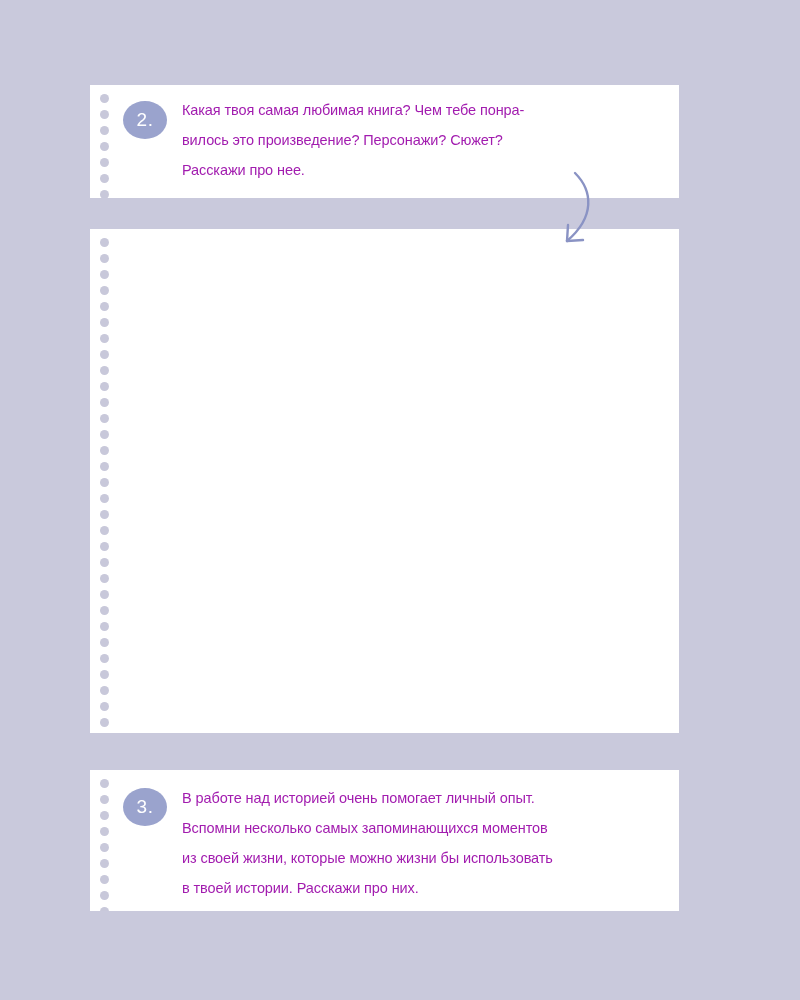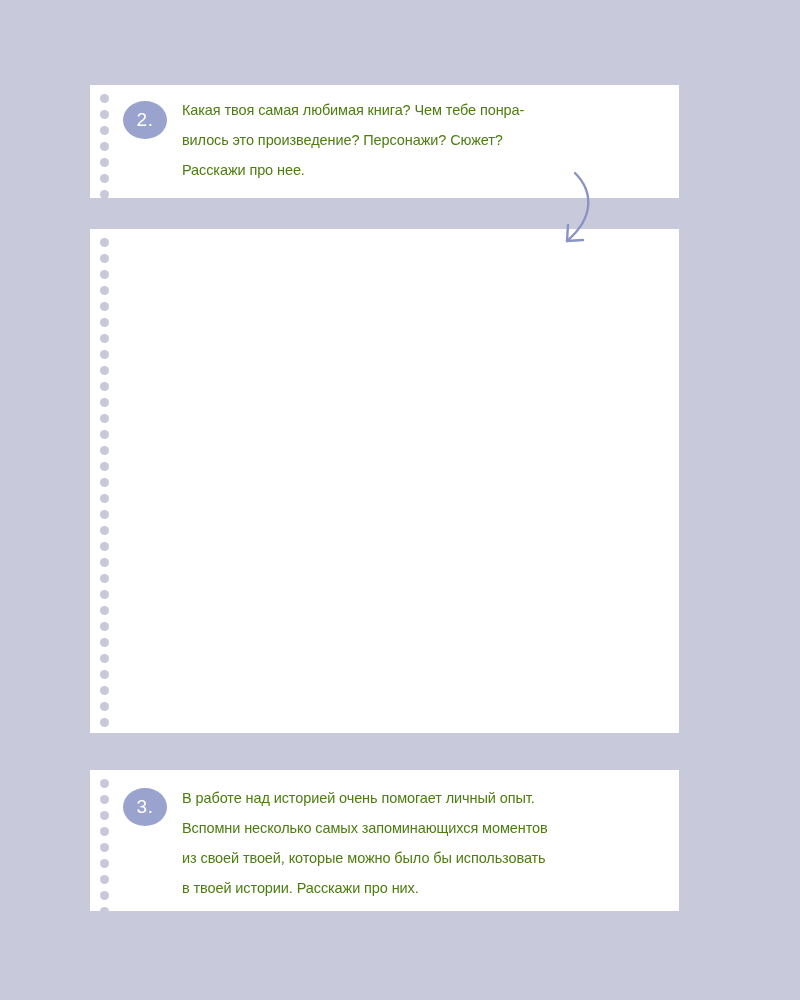--- a/index.html
+++ b/index.html
@@ -73,21 +73,21 @@
     font-weight: 400;
     letter-spacing: 0.5px;
     font-family: "Liberation Sans", sans-serif;
   }
   #badge-2 { left: 33px; top: 16px; }
   #badge-3 { left: 33px; top: 18px; }
 
   
   .qtext {
     position: absolute;
-    color: #4d7c0f;
+    color: #a21caf;
     font-size: 14.5px;
     line-height: 30px;
     letter-spacing: -0.1px;
     white-space: pre-line;
     font-family: "Liberation Sans", sans-serif;
   }
   #qtext-2 { left: 92px; top: 10px; width: 470px; }
   #qtext-3 { left: 92px; top: 13px; width: 480px; }
 
   
@@ -165,21 +165,21 @@
       <span class="dot"></span>
       <span class="dot"></span>
       <span class="dot"></span>
       <span class="dot"></span>
       <span class="dot"></span>
       <span class="dot"></span>
     </div>
     <div class="badge" id="badge-3">3.</div>
     <div class="qtext" id="qtext-3">В работе над историей очень помогает личный опыт.
 Вспомни несколько самых запоминающихся моментов
-из своей твоей, которые можно было бы использовать
+из своей жизни, которые можно жизни бы использовать
 в твоей истории. Расскажи про них.</div>
   </div>
 
   <svg class="arrow" viewBox="0 0 70 95">
     <path d="M30 8 C 48 26, 50 52, 22 76" fill="none" stroke="#8a93c4" stroke-width="2.4" stroke-linecap="round"></path>
     <path d="M22 76 L 23 60" fill="none" stroke="#8a93c4" stroke-width="2.4" stroke-linecap="round"></path>
     <path d="M22 76 L 38 75" fill="none" stroke="#8a93c4" stroke-width="2.4" stroke-linecap="round"></path>
   </svg>
 
 </div>

